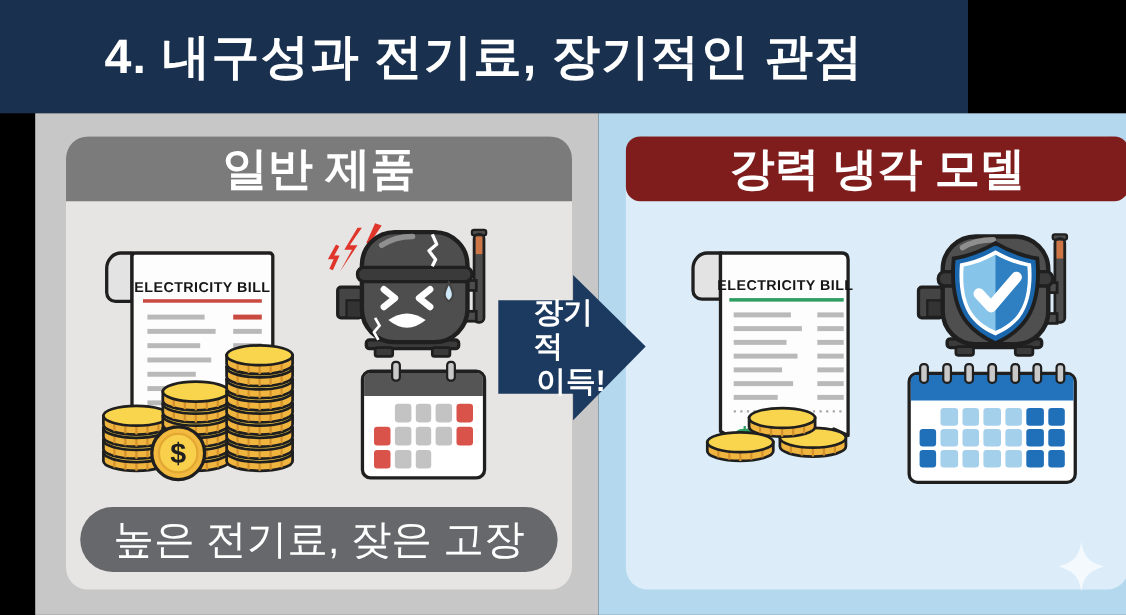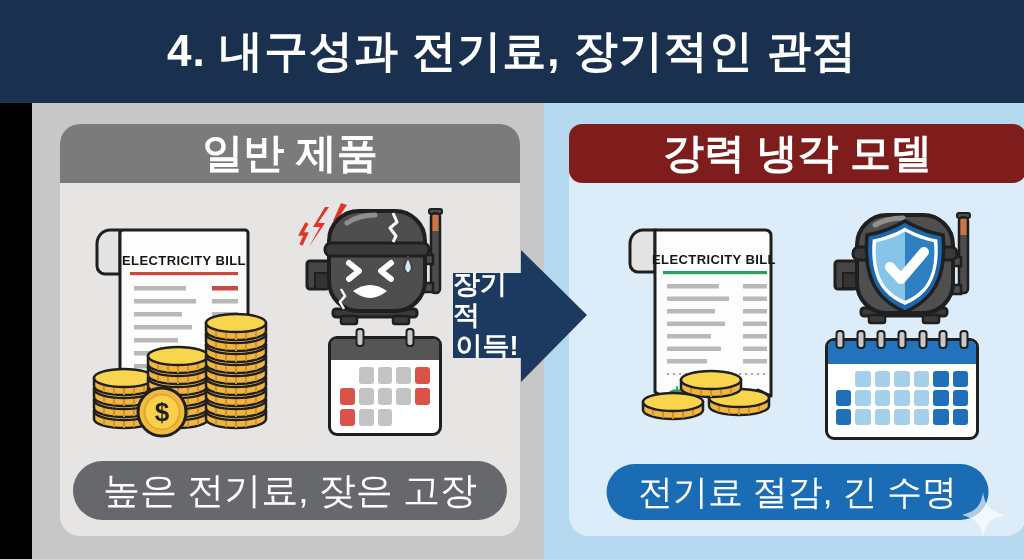--- a/index.html
+++ b/index.html
@@ -1,19 +1,19 @@
 <!DOCTYPE html>
 <html><head>
 <meta charset="utf-8">
 <style>
   html,body{margin:0;padding:0;background:#000;}
   .stage{position:relative;width:1024px;height:559px;overflow:hidden;
          font-family:"Liberation Sans","DejaVu Sans",sans-serif;}
   
-  .topbar{position:absolute;top:0;left:0;width:1024px;height:103px;background:#19304e;
+  .topbar{position:absolute;top:0;left:0;width:880px;height:103px;background:#19304e;
           display:flex;align-items:center;justify-content:center;}
   .topbar h1{margin:0;color:#fff;font-size:44px;font-weight:bold;letter-spacing:1px;}
   
   .half{position:absolute;top:103px;height:456px;margin-left:32px;}
   .half-left{left:0;width:512px;background:#c7c7c7;}
   .half-right{left:512px;width:512px;background:#b4d8ee;}
   
   .card{position:absolute;top:21px;border-radius:20px;}
   .card-left{left:28px;width:460px;height:412px;background:#e6e5e3;}
   .card-right{left:25px;width:457px;height:412px;background:#dcedf9;}
@@ -41,21 +41,21 @@
   .cal-ring{position:absolute;top:-11px;width:9px;height:19px;background:#c9c9c9;
             border:2.5px solid #1f1f1f;border-radius:4px;transform:translateX(-50%);box-sizing:border-box;}
   .cal-grid{display:grid;gap:4px;padding:7px 9px;}
   .cal-right .cal-grid{gap:3px 4px;padding:7px 8px;}
   .cal-cell{height:17px;border-radius:3px;}
   .cal-right .cal-cell{height:16px;}
   
   .arrow-wrap{position:absolute;left:450px;top:248px;width:145px;height:136px;}
   .arrow-text{position:absolute;left:3px;top:25px;width:68px;height:85px;
               display:flex;flex-direction:column;align-items:center;justify-content:center;
-              color:#fff;font-weight:bold;font-size:27px;line-height:1.15;}
+              color:#fff;font-weight:bold;font-size:27px;line-height:1.15;padding-left:32px;}
   
   .sparkle{position:absolute;left:958px;top:490px;width:50px;height:50px;}
   .hidden-defs{position:absolute;width:0;height:0;}
 </style>
 </head>
 <body>
 
 <svg class="hidden-defs" aria-hidden="true">
   <defs>
     <g id="coin">
@@ -267,21 +267,20 @@
             <span class="cal-cell" style="background: rgb(31, 111, 185);"></span>
             <span class="cal-cell" style="background: rgb(165, 208, 236);"></span>
             <span class="cal-cell" style="background: rgb(165, 208, 236);"></span>
             <span class="cal-cell" style="background: rgb(165, 208, 236);"></span>
             <span class="cal-cell" style="background: rgb(165, 208, 236);"></span>
             <span class="cal-cell" style="background: rgb(31, 111, 185);"></span>
             <span class="cal-cell" style="background: rgb(31, 111, 185);"></span>
           </div>
       </div>
 
-      <div class="caption">전기료 절감, 긴 수명</div>
     </div>
   </section>
 
   <div class="arrow-wrap">
     <svg width="145" height="136" viewBox="0 0 145 136">
       <polygon points="3,25 71,25 71,2 137,67 71,134 71,110 3,110" fill="#1c3a5f"></polygon>
     </svg>
     <div class="arrow-text">
       <span>장기적</span>
       <span>이득!</span>

